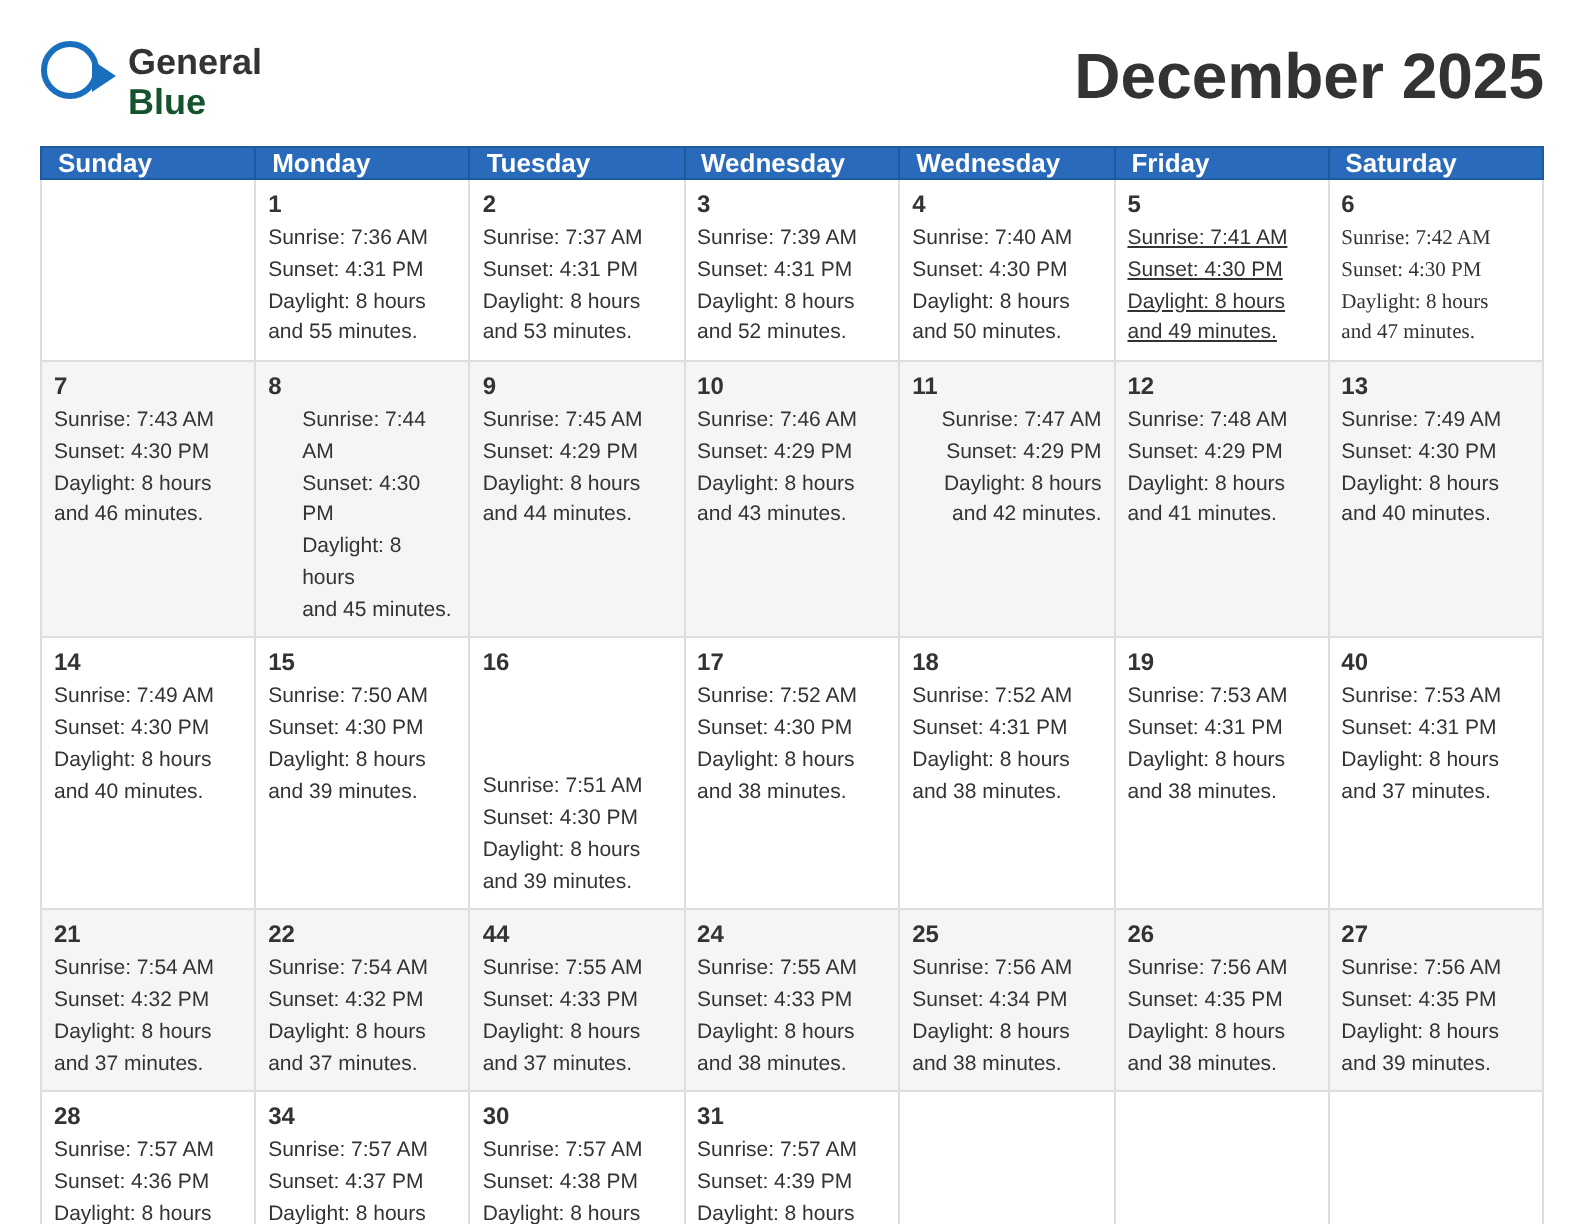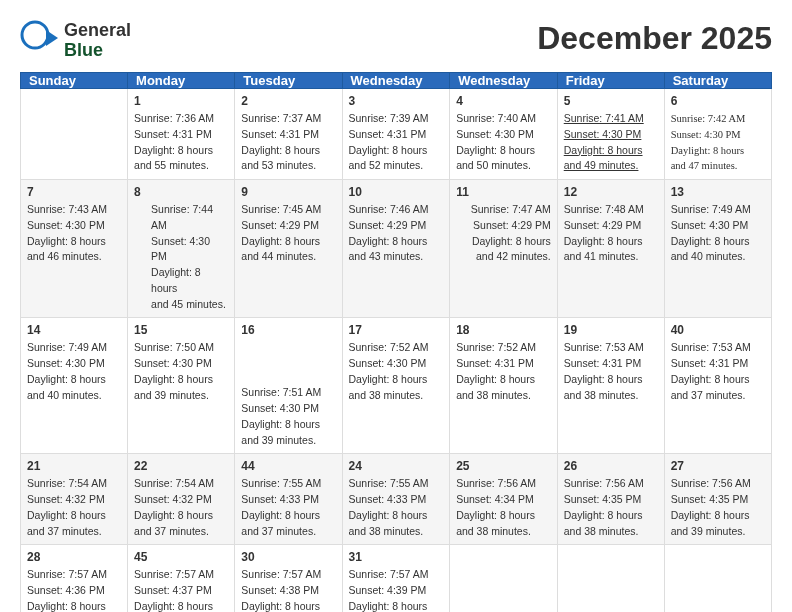--- a/index.html
+++ b/index.html
@@ -315,21 +315,21 @@
       </tr>
       <tr>
         <td>
           <span class="day-number">28</span>
           <div class="day-info" style="white-space: pre-line;">Sunrise: 7:57 AM
 Sunset: 4:36 PM
 Daylight: 8 hours
 and 39 minutes.</div>
         </td>
         <td>
-          <span class="day-number">45</span>
+          <span class="day-number">34</span>
           <div class="day-info" style="white-space: pre-line;">Sunrise: 7:57 AM
 Sunset: 4:37 PM
 Daylight: 8 hours
 and 40 minutes.</div>
         </td>
         <td>
           <span class="day-number">30</span>
           <div class="day-info" style="white-space: pre-line;">Sunrise: 7:57 AM
 Sunset: 4:38 PM
 Daylight: 8 hours

